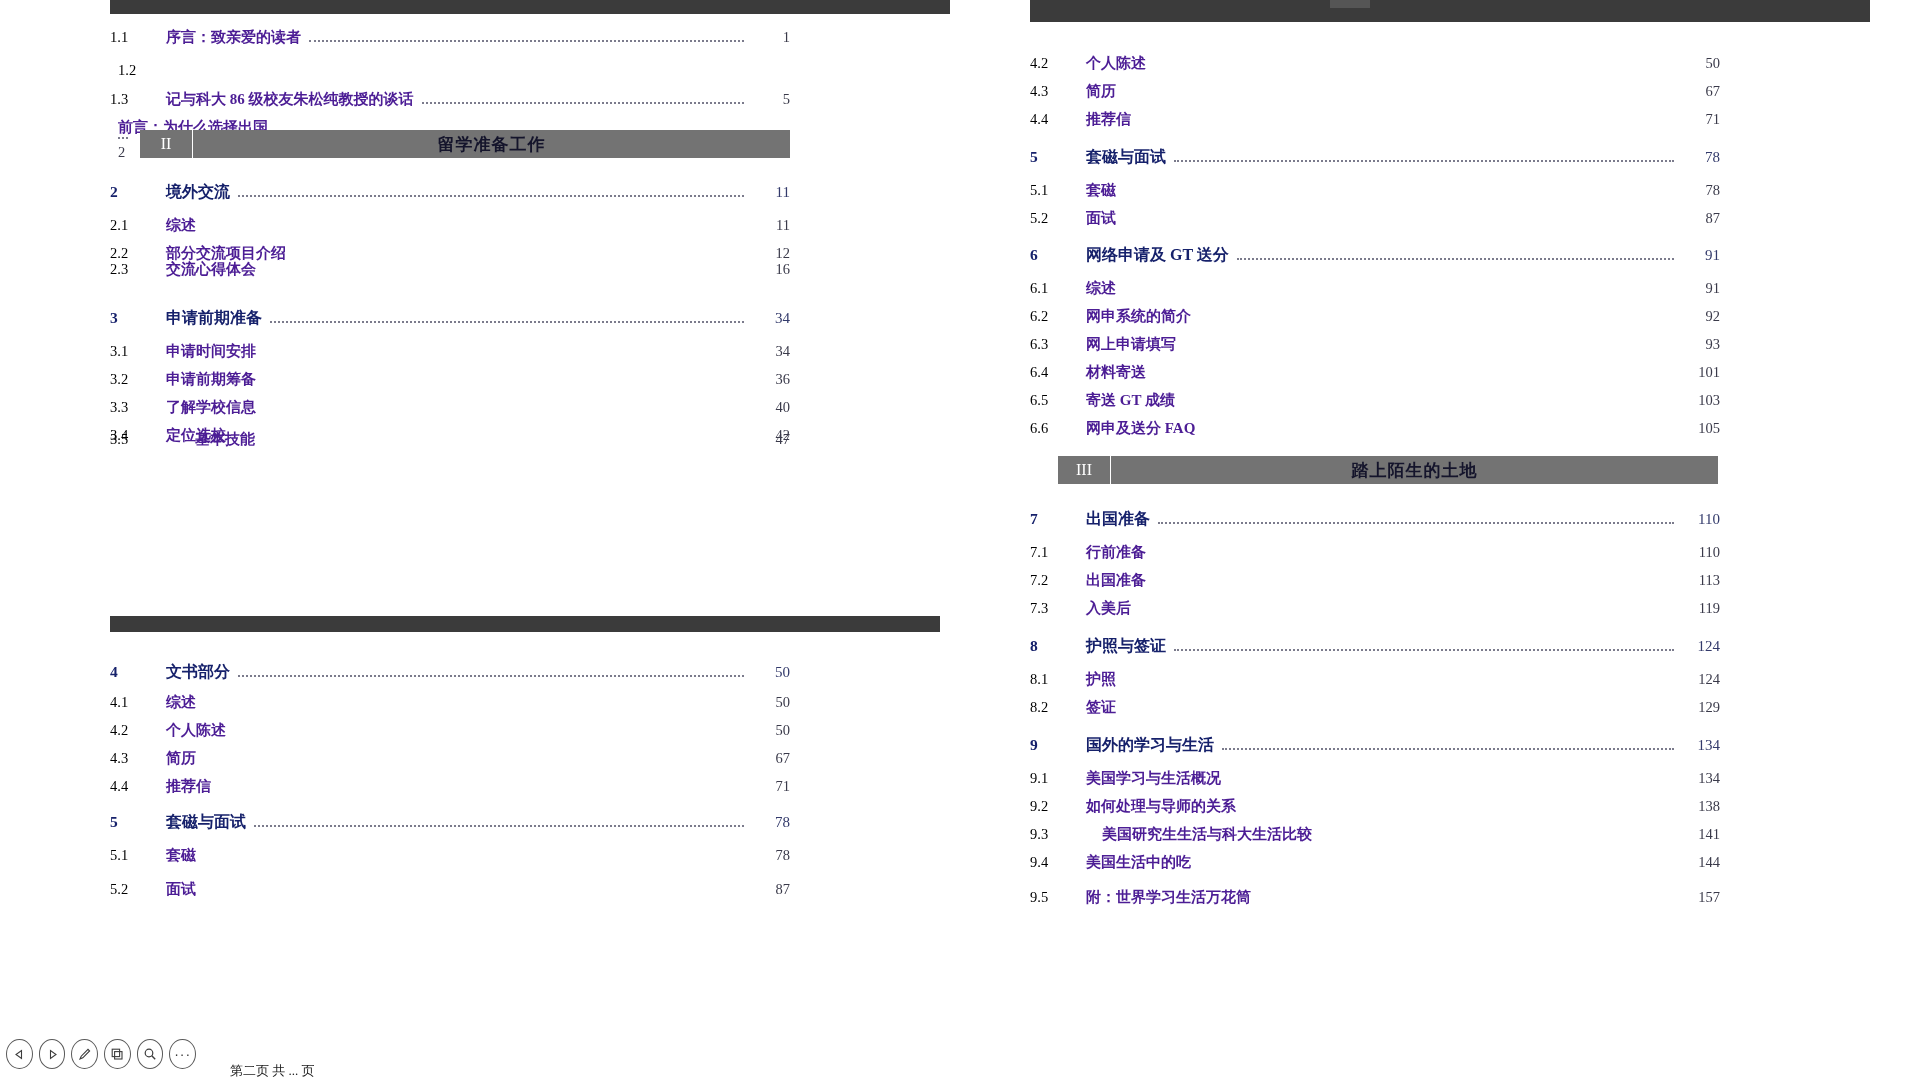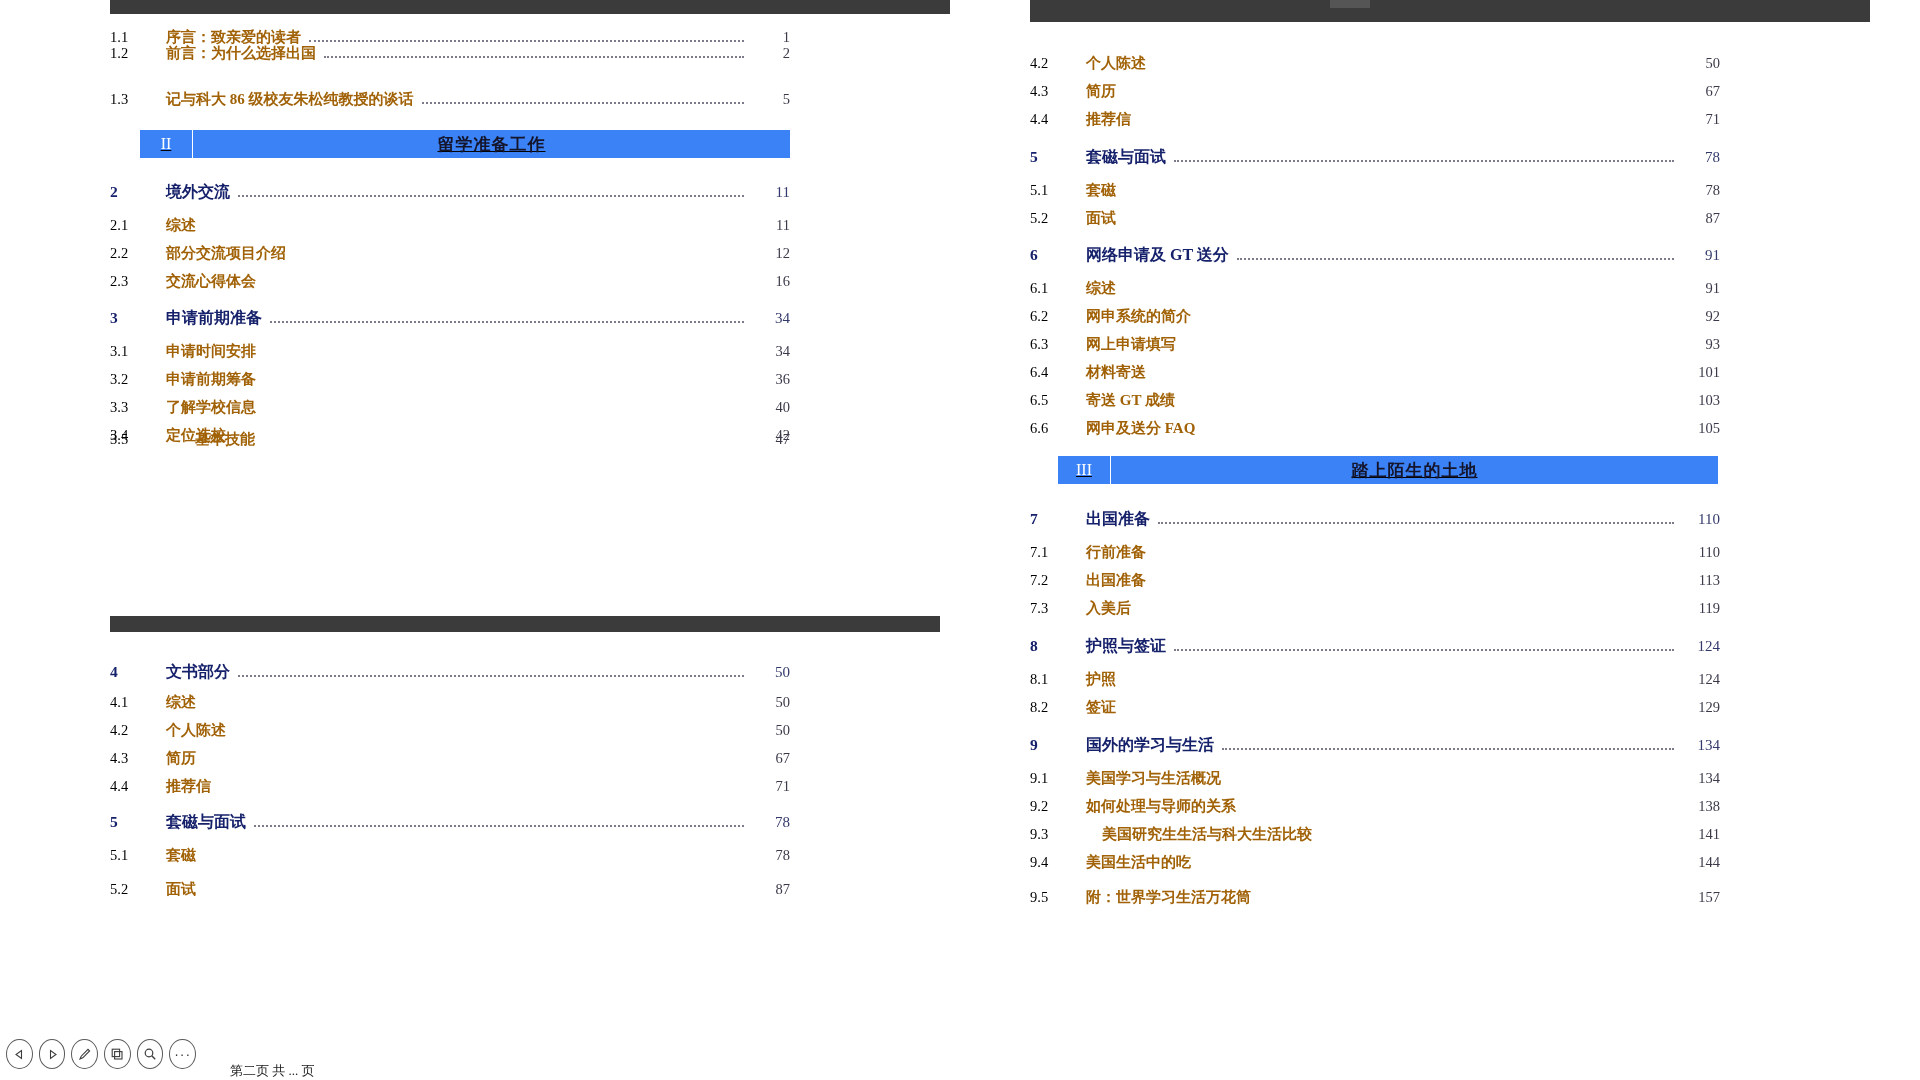--- a/index.html
+++ b/index.html
@@ -55,21 +55,21 @@
     font-weight: normal;
     font-size: 14.5px;
   }
   .toc-title {
     color: #16216b;
     font-weight: bold;
     white-space: nowrap;
     font-size: 16px;
   }
   .toc-title.sub {
-    color: #a16207;
+    color: #4c1d95;
     font-weight: bold;
     font-size: 15px;
   }
   .toc-dots {
     flex: 1 1 auto;
     border-bottom: 2px dotted #7b7b8c;
     margin: 0 6px 5px 8px;
     height: 1px;
     min-width: 10px;
   }
@@ -81,24 +81,23 @@
     font-size: 15px;
   }
   .toc-page.sub { color: #3a3a4a; font-size: 14.5px; }
 
   
   .part-banner {
     position: absolute;
     left: 30px;
     width: 650px;
     height: 28px;
-    background: #3b82f6;
+    background: #737373;
     display: flex;
     align-items: center;
-    text-decoration: underline;
   }
   .part-banner .roman {
     flex: 0 0 52px;
     text-align: center;
     color: #ffffff;
     font-size: 16px;
     font-family: "Liberation Serif", serif;
   }
   .part-banner .sep {
     width: 1px;
@@ -169,21 +168,21 @@
   <div class="dark-bar" style="left:1330px; top:0; width:40px; height:8px; background:#555;"></div>
 
   <div class="col col-left">
 
     <div class="toc-row" style="top:28px;">
       <span class="toc-num sub">1.1</span>
       <span class="toc-title sub">序言：致亲爱的读者</span>
       <span class="toc-dots"></span>
       <span class="toc-page sub">1</span>
     </div>
-    <div class="toc-row" style="top:44px;">
+    <div class="toc-row" style="top:62px;flex-direction:column;">
       <span class="toc-num sub">1.2</span>
       <span class="toc-title sub">前言：为什么选择出国</span>
       <span class="toc-dots"></span>
       <span class="toc-page sub">2</span>
     </div>
     <div class="toc-row" style="top:90px;">
       <span class="toc-num sub">1.3</span>
       <span class="toc-title sub">记与科大 86 级校友朱松纯教授的谈话</span>
       <span class="toc-dots"></span>
       <span class="toc-page sub">5</span>
@@ -206,21 +205,21 @@
       <span class="toc-title sub">综述</span>
       <span class="toc-dots hidden"></span>
       <span class="toc-page sub">11</span>
     </div>
     <div class="toc-row" style="top:244px;">
       <span class="toc-num sub">2.2</span>
       <span class="toc-title sub">部分交流项目介绍</span>
       <span class="toc-dots hidden"></span>
       <span class="toc-page sub">12</span>
     </div>
-    <div class="toc-row" style="top:272px;">
+    <div class="toc-row" style="top:260px;">
       <span class="toc-num sub">2.3</span>
       <span class="toc-title sub">交流心得体会</span>
       <span class="toc-dots hidden"></span>
       <span class="toc-page sub">16</span>
     </div>
     <div class="toc-row" style="top:308px;">
       <span class="toc-num">3</span>
       <span class="toc-title">申请前期准备</span>
       <span class="toc-dots"></span>
       <span class="toc-page">34</span>

